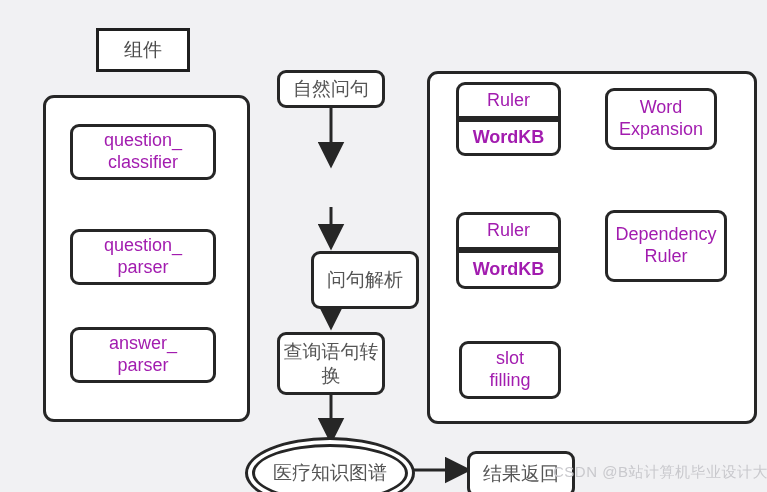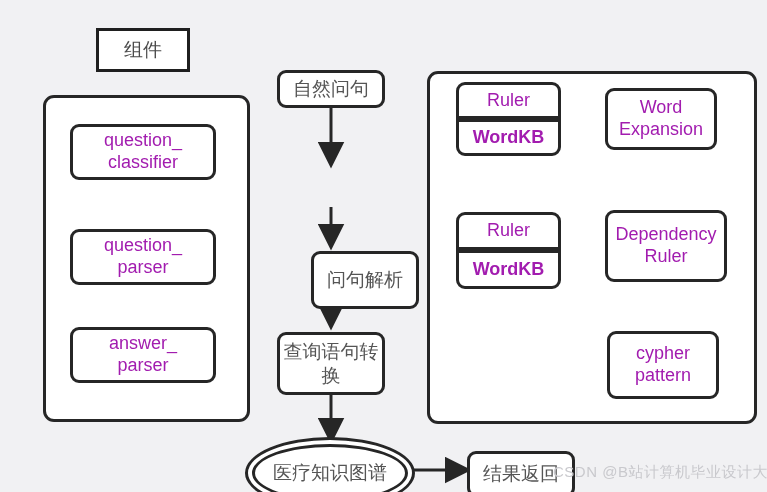--- a/index.html
+++ b/index.html
@@ -159,18 +159,18 @@
   <div class="node stack-top leaf" style="left:456px; top:82px; width:105px; height:37px;">Ruler</div>
   <div class="node stack-bottom leaf" style="left:456px; top:119px; width:105px; height:37px;">WordKB</div>
   <div class="node rounded leaf" style="left:605px; top:88px; width:112px; height:62px;">Word
 Expansion</div>
 
   <div class="node stack-top leaf" style="left:456px; top:212px; width:105px; height:38px;">Ruler</div>
   <div class="node stack-bottom leaf" style="left:456px; top:250px; width:105px; height:39px;">WordKB</div>
   <div class="node rounded leaf" style="left:605px; top:210px; width:122px; height:72px;">Dependency
 Ruler</div>
 
-  <div class="node rounded leaf" style="left:607px; top:331px; width:112px; height:68px;">cypher
-pattern</div>
+  <div class="node rounded leaf" style="left:459px; top:341px; width:102px; height:58px;">slot
+filling</div>
 
   <div class="watermark" style="left:553px; top:463px;">CSDN @B站计算机毕业设计大学</div>
 
 </div>
 
 </body></html>

